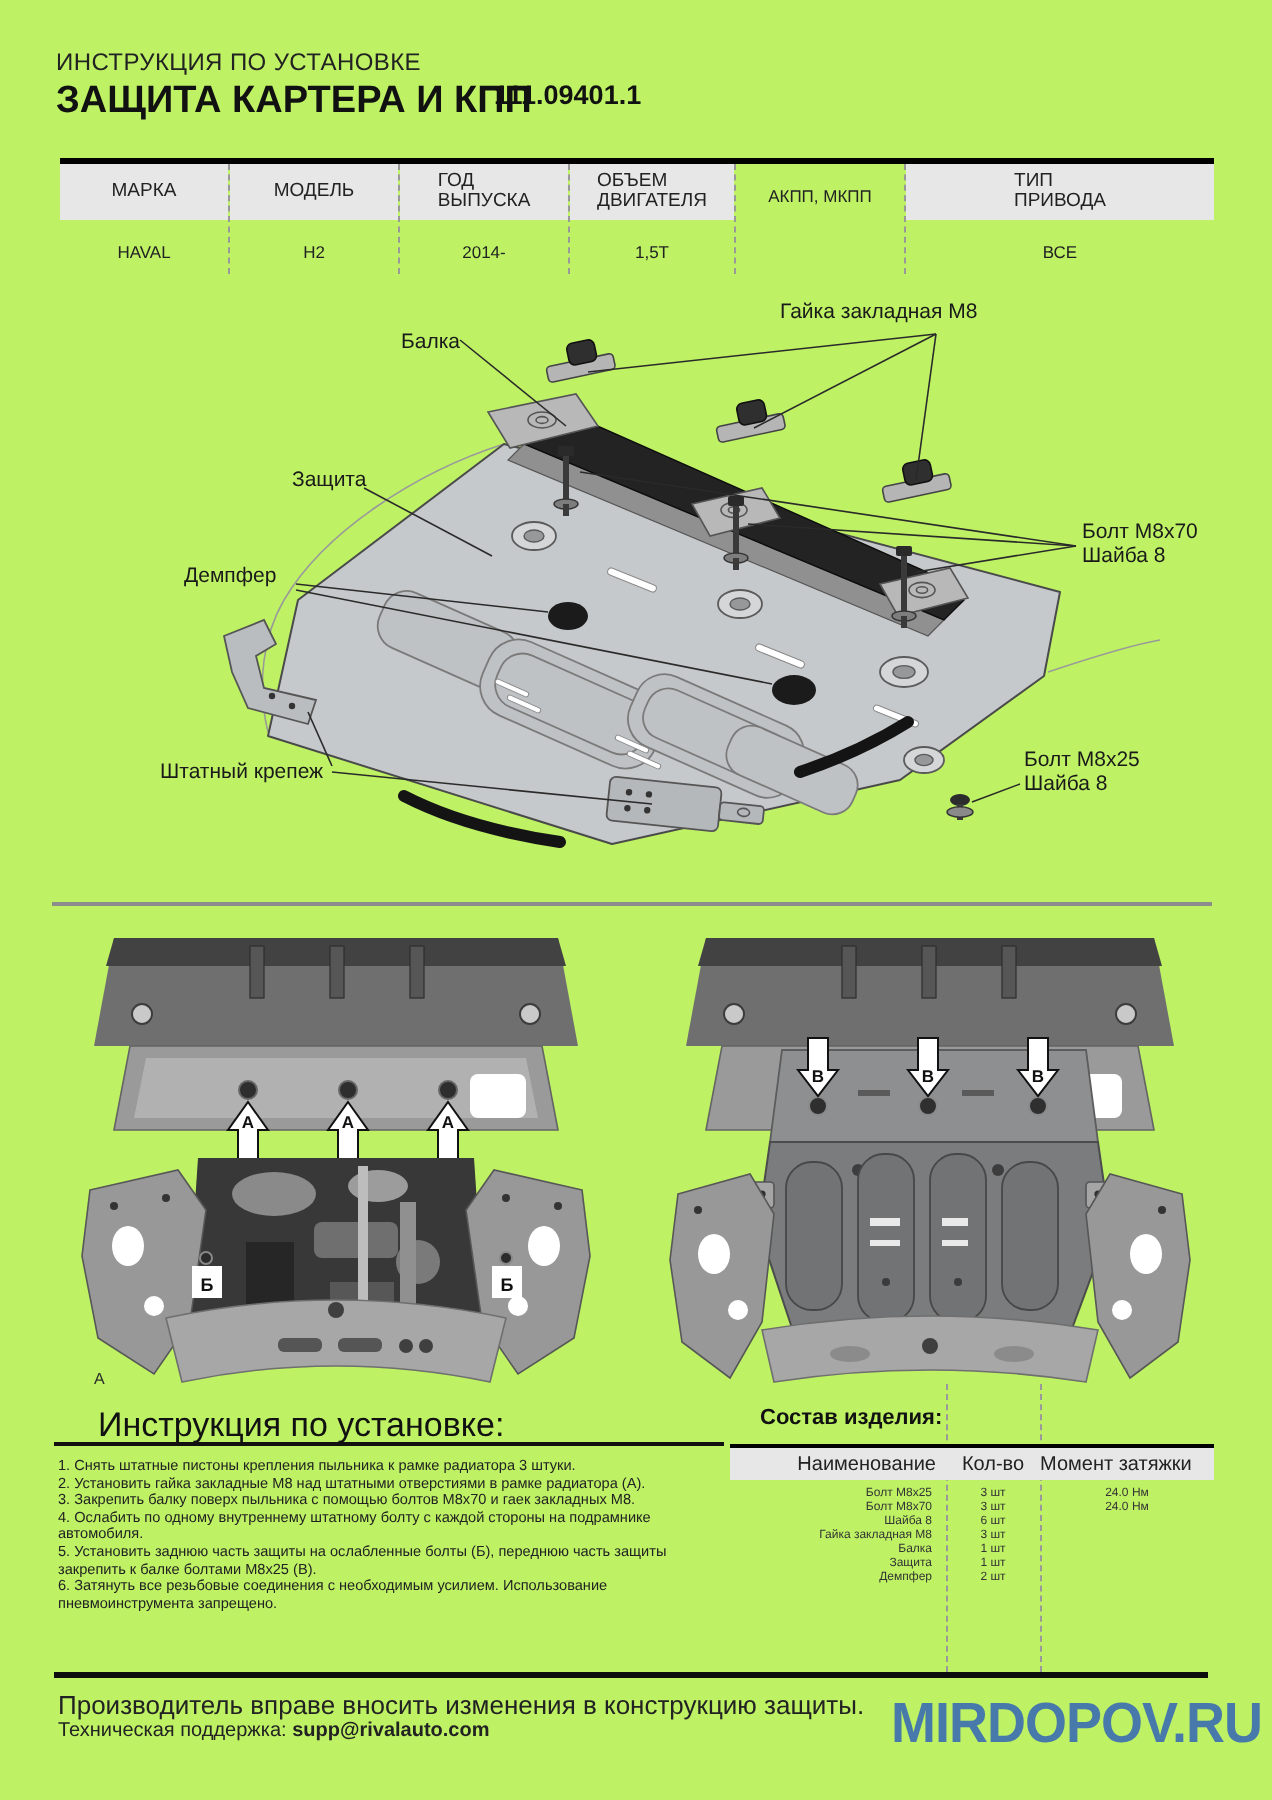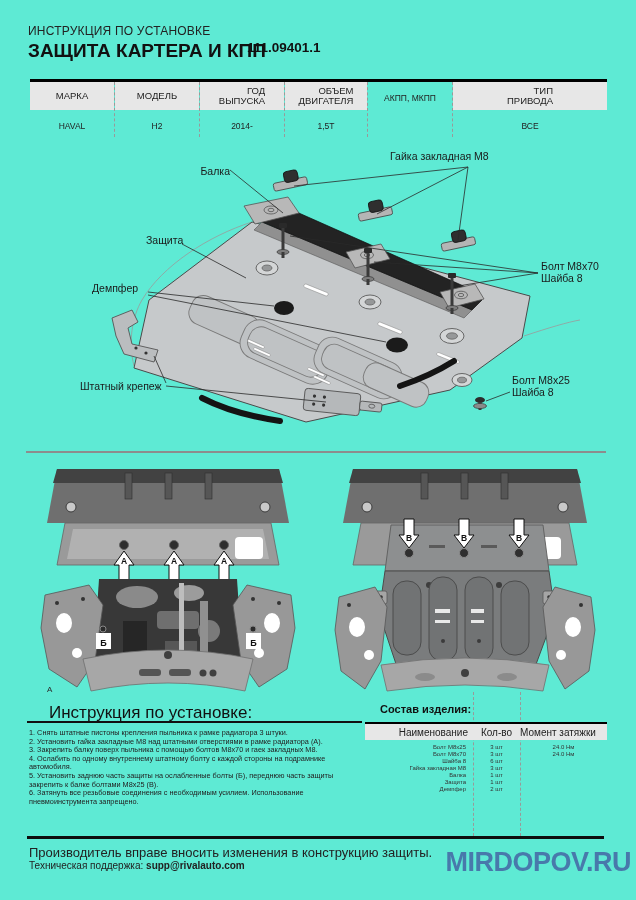--- a/index.html
+++ b/index.html
@@ -1,30 +1,30 @@
 <!DOCTYPE html>
 <html><head>
 <meta charset="utf-8">
 <style>
   * { margin:0; padding:0; box-sizing:border-box; }
   html,body { background:#ffffff; }
   body { font-family:"Liberation Sans","DejaVu Sans",sans-serif; color:#1a1a1a; }
-  #page { position:relative; width:636px; height:900px; background:#5eead4; overflow:hidden; }
+  #page { position:relative; width:636px; height:900px; background:#bef264; overflow:hidden; }
 
   
   .hdr-line1 { position:absolute; left:28px; top:24px; font-size:12px; letter-spacing:.2px; color:#222; }
   .hdr-line2 { position:absolute; left:28px; top:40px; font-size:19px; font-weight:700; color:#111; }
   .part-no   { position:absolute; left:247px; top:40px; font-size:13.5px; font-weight:700; color:#111; }
 
   
   .spec { position:absolute; left:30px; top:79px; width:577px; height:58px; border-top:3px solid #000; display:flex; }
   .spec-col { height:100%; display:flex; flex-direction:column; }
   .spec-col:not(:last-child){ border-right:1px dashed #999; }
   .spec-head { height:28px; background:#e7e7e7; display:flex; align-items:center; justify-content:center;
-               font-size:9.5px; line-height:10.5px; text-align:right; white-space:pre-line; color:#222; }
+               font-size:9.5px; line-height:10.5px; text-align:left; white-space:pre-line; color:#222; }
   .spec-val  { flex:1; display:flex; align-items:flex-start; justify-content:center; padding-top:11px;
                font-size:8.5px; color:#222; }
 
   
   .dlabel { position:absolute; font-size:10.5px; line-height:11.5px; color:#1a1a1a; white-space:nowrap; }
 
   
   .divider { position:absolute; left:26px; top:451px; width:580px; height:2px; background:#8d8d8d; }
 
   

